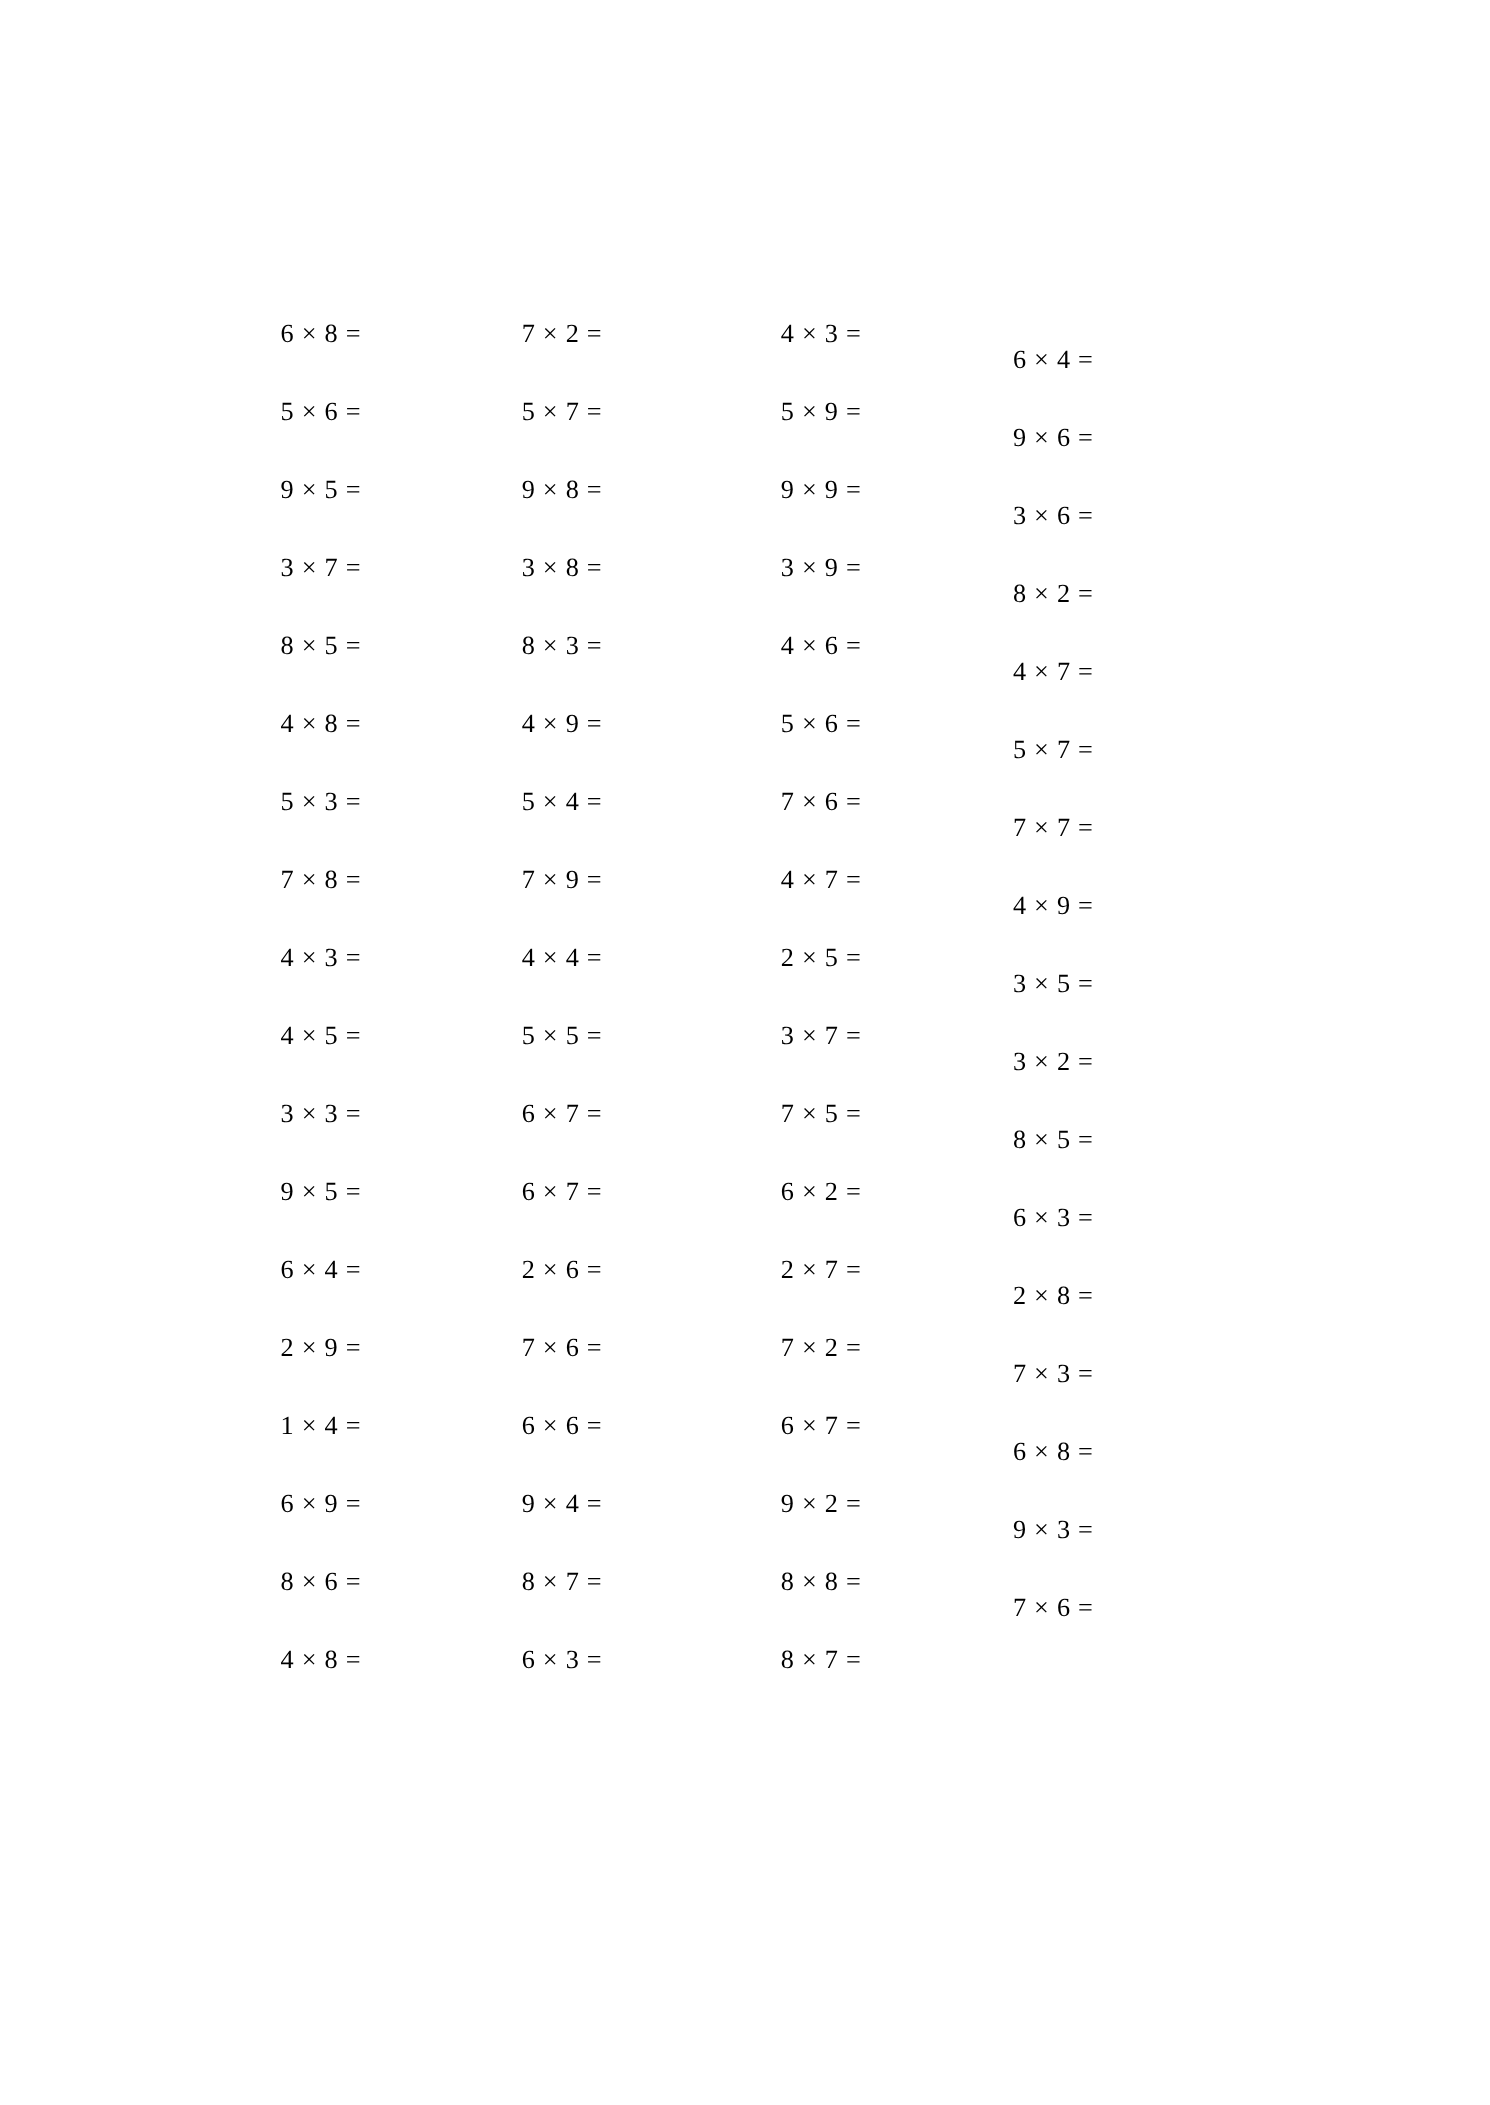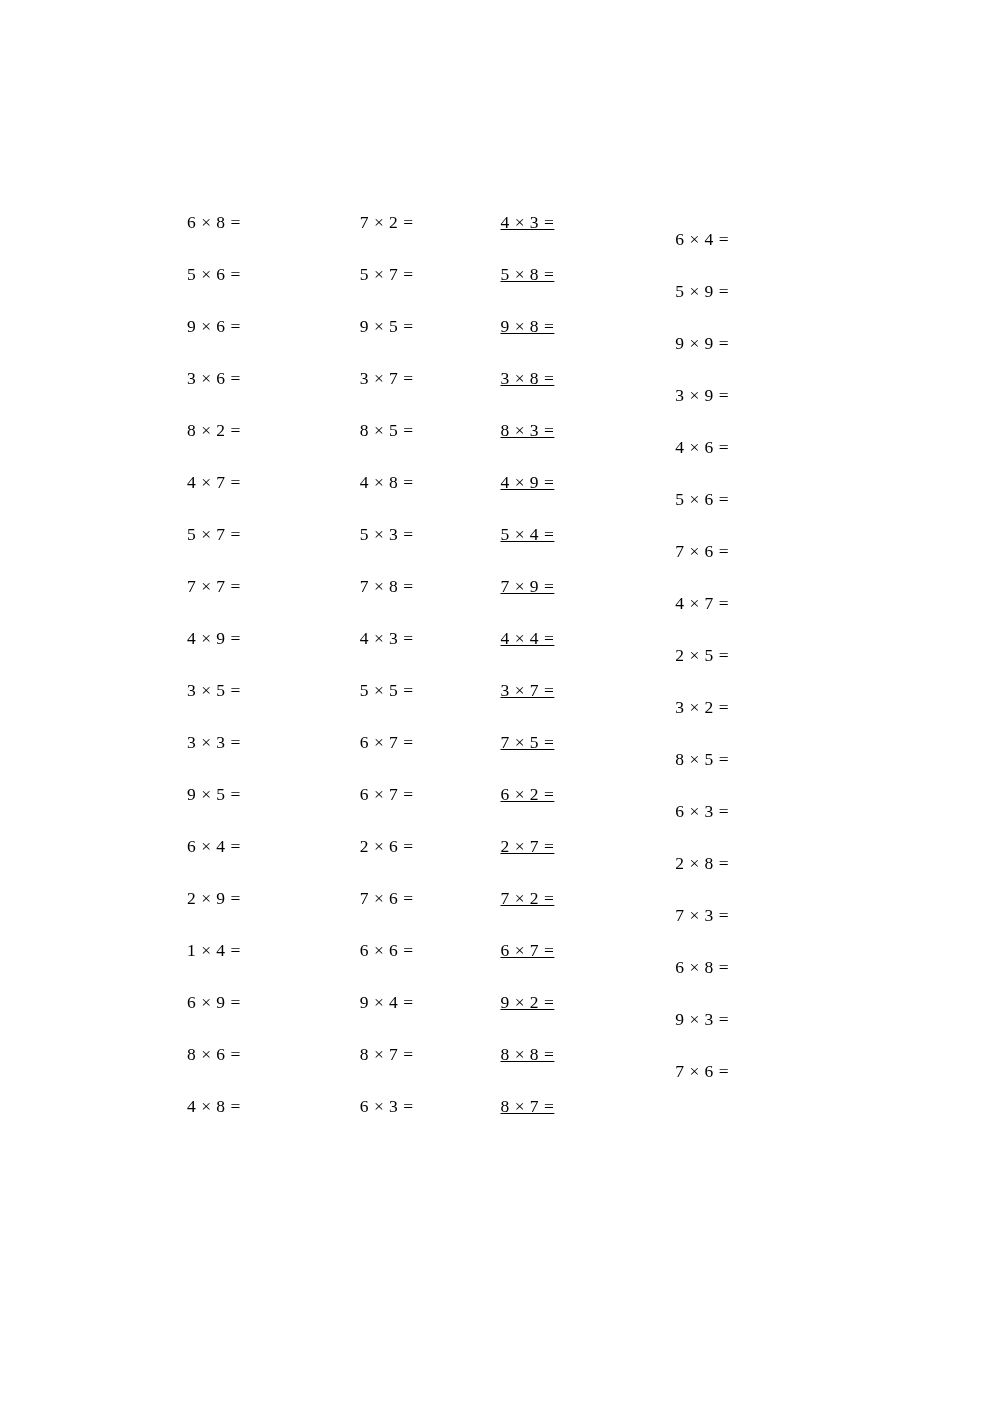--- a/index.html
+++ b/index.html
@@ -39,22 +39,22 @@
     justify-content: flex-start;
   }
   .problem {
     font-size: 17.5px;
     font-family: "Liberation Serif", serif;
     letter-spacing: 0.5px;
     white-space: nowrap;
   }
   
   .cell:nth-child(4n+1) .problem { margin-left: 12px; }
-  .cell:nth-child(4n+2) .problem { margin-left: 24px; }
-  .cell:nth-child(4n+3) .problem { margin-left: 4px; text-decoration: underline; }
+  .cell:nth-child(4n+2) .problem { margin-left: 12px; }
+  .cell:nth-child(4n+3) .problem { margin-left: 24px; }
   .cell:nth-child(4n+4) .problem { margin-left: 18px; margin-top: 34px; }
 </style>
 </head>
 <body>
 
 <div class="sheet">
   <div class="grid" id="grid">
       <div class="cell">
         <span class="problem">6 × 8 =</span>
       </div>
@@ -67,23 +67,20 @@
       <div class="cell">
         <span class="problem">6 × 4 =</span>
       </div>
       <div class="cell">
         <span class="problem">5 × 6 =</span>
       </div>
       <div class="cell">
         <span class="problem">5 × 7 =</span>
       </div>
       <div class="cell">
-        <span class="problem">5 × 8 =</span>
-      </div>
-      <div class="cell">
         <span class="problem">5 × 9 =</span>
       </div>
       <div class="cell">
         <span class="problem">9 × 6 =</span>
       </div>
       <div class="cell">
         <span class="problem">9 × 5 =</span>
       </div>
       <div class="cell">
         <span class="problem">9 × 8 =</span>
@@ -158,20 +155,23 @@
         <span class="problem">4 × 3 =</span>
       </div>
       <div class="cell">
         <span class="problem">4 × 4 =</span>
       </div>
       <div class="cell">
         <span class="problem">2 × 5 =</span>
       </div>
       <div class="cell">
         <span class="problem">3 × 5 =</span>
+      </div>
+      <div class="cell">
+        <span class="problem">4 × 5 =</span>
       </div>
       <div class="cell">
         <span class="problem">5 × 5 =</span>
       </div>
       <div class="cell">
         <span class="problem">3 × 7 =</span>
       </div>
       <div class="cell">
         <span class="problem">3 × 2 =</span>
       </div>

